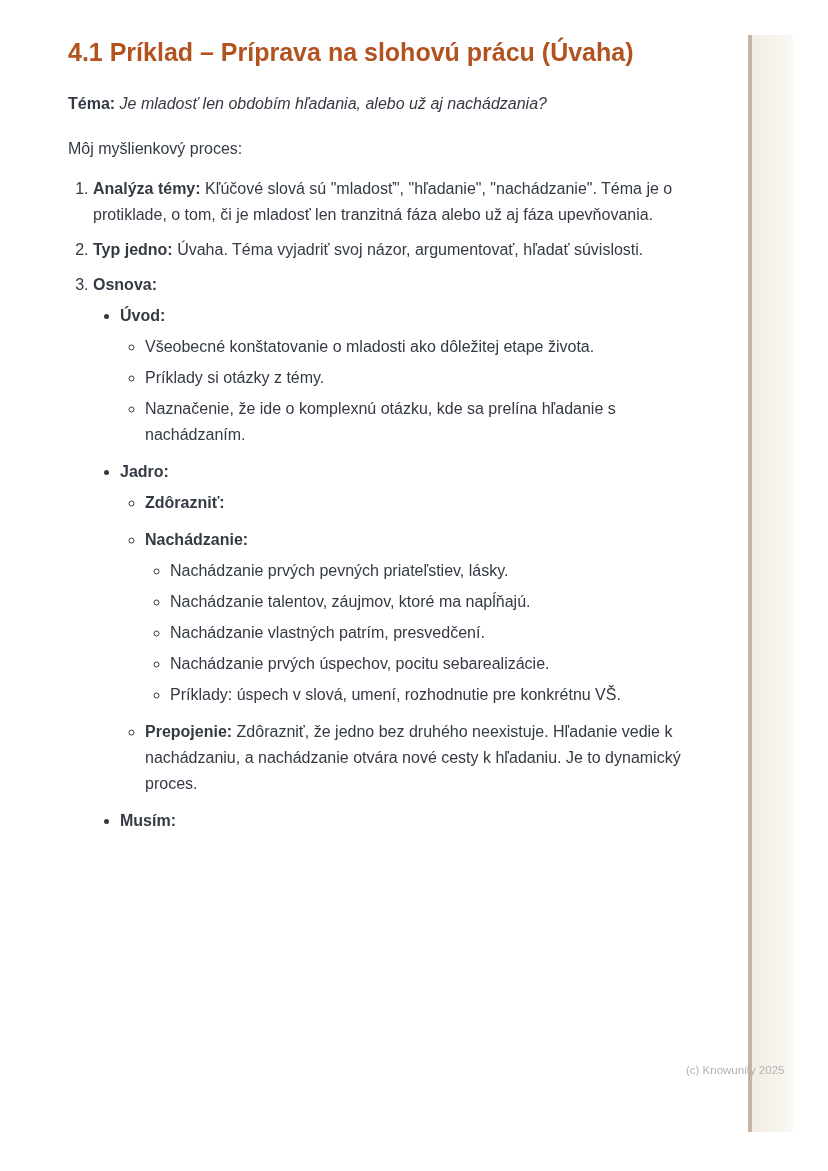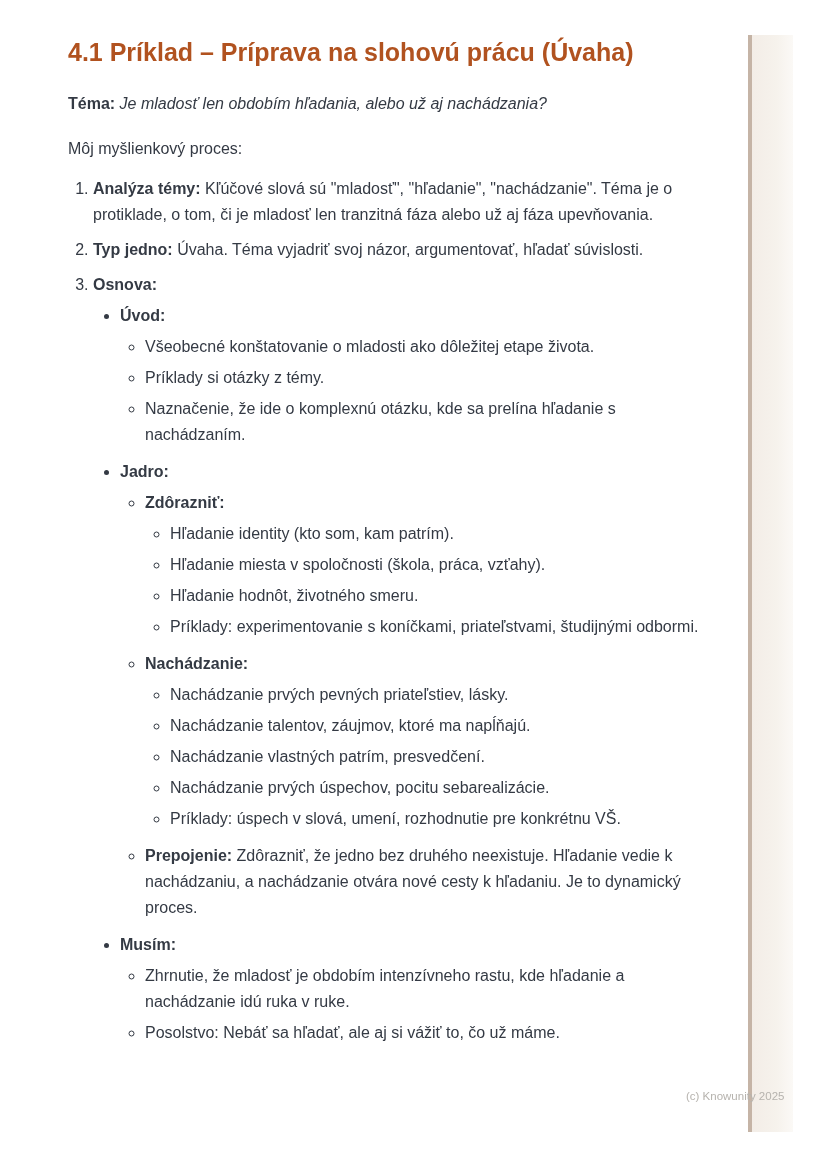--- a/index.html
+++ b/index.html
@@ -17,21 +17,21 @@
     left: 748px;
     top: 35px;
     width: 41px;
     height: 1097px;
     background: linear-gradient(to right, #f3ede7 0%, #f6f2ec 60%, #fbf9f6 100%);
     border-left: 4px solid #c5b4a6;
     z-index: 1;
   }
   .watermark {
     position: absolute;
-    top: 1090px;
+    top: 1064px;
     left: 686px;
     font-size: 11.5px;
     color: #b6b3ae;
     z-index: 2;
     white-space: nowrap;
   }
   .content {
     position: absolute;
     left: 68px;
     top: 38px;
@@ -101,26 +101,20 @@
               <li>Naznačenie, že ide o komplexnú otázku, kde sa prelína hľadanie s nachádzaním.</li>
             </ul>
           </li>
 
           <li class="sec">
             <span class="b">Jadro:</span>
             <ul class="lvl3">
 
               <li>
                 <span class="b">Zdôrazniť:</span>
-                <ul class="lvl4">
-                  <li>Hľadanie identity (kto som, kam patrím).</li>
-                  <li>Hľadanie miesta v spoločnosti (škola, práca, vzťahy).</li>
-                  <li>Hľadanie hodnôt, životného smeru.</li>
-                  <li>Príklady: experimentovanie s koníčkami, priateľstvami, študijnými odbormi.</li>
-                </ul>
               </li>
 
               <li class="sec">
                 <span class="b">Nachádzanie:</span>
                 <ul class="lvl4">
                   <li>Nachádzanie prvých pevných priateľstiev, lásky.</li>
                   <li>Nachádzanie talentov, záujmov, ktoré ma napĺňajú.</li>
                   <li>Nachádzanie vlastných patrím, presvedčení.</li>
                   <li>Nachádzanie prvých úspechov, pocitu sebarealizácie.</li>
                   <li>Príklady: úspech v slová, umení, rozhodnutie pre konkrétnu VŠ.</li>
@@ -130,23 +124,19 @@
               <li class="sec">
                 <span class="b">Prepojenie:</span>
                 <span>Zdôrazniť, že jedno bez druhého neexistuje. Hľadanie vedie k nachádzaniu, a nachádzanie otvára nové cesty k hľadaniu. Je to dynamický proces.</span>
               </li>
 
             </ul>
           </li>
 
           <li class="sec">
             <span class="b">Musím:</span>
-            <ul class="lvl3">
-              <li>Zhrnutie, že mladosť je obdobím intenzívneho rastu, kde hľadanie a nachádzanie idú ruka v ruke.</li>
-              <li>Posolstvo: Nebáť sa hľadať, ale aj si vážiť to, čo už máme.</li>
-            </ul>
           </li>
 
         </ul>
       </li>
     </ol>
   </div>
 </div>
 
 </body></html>

